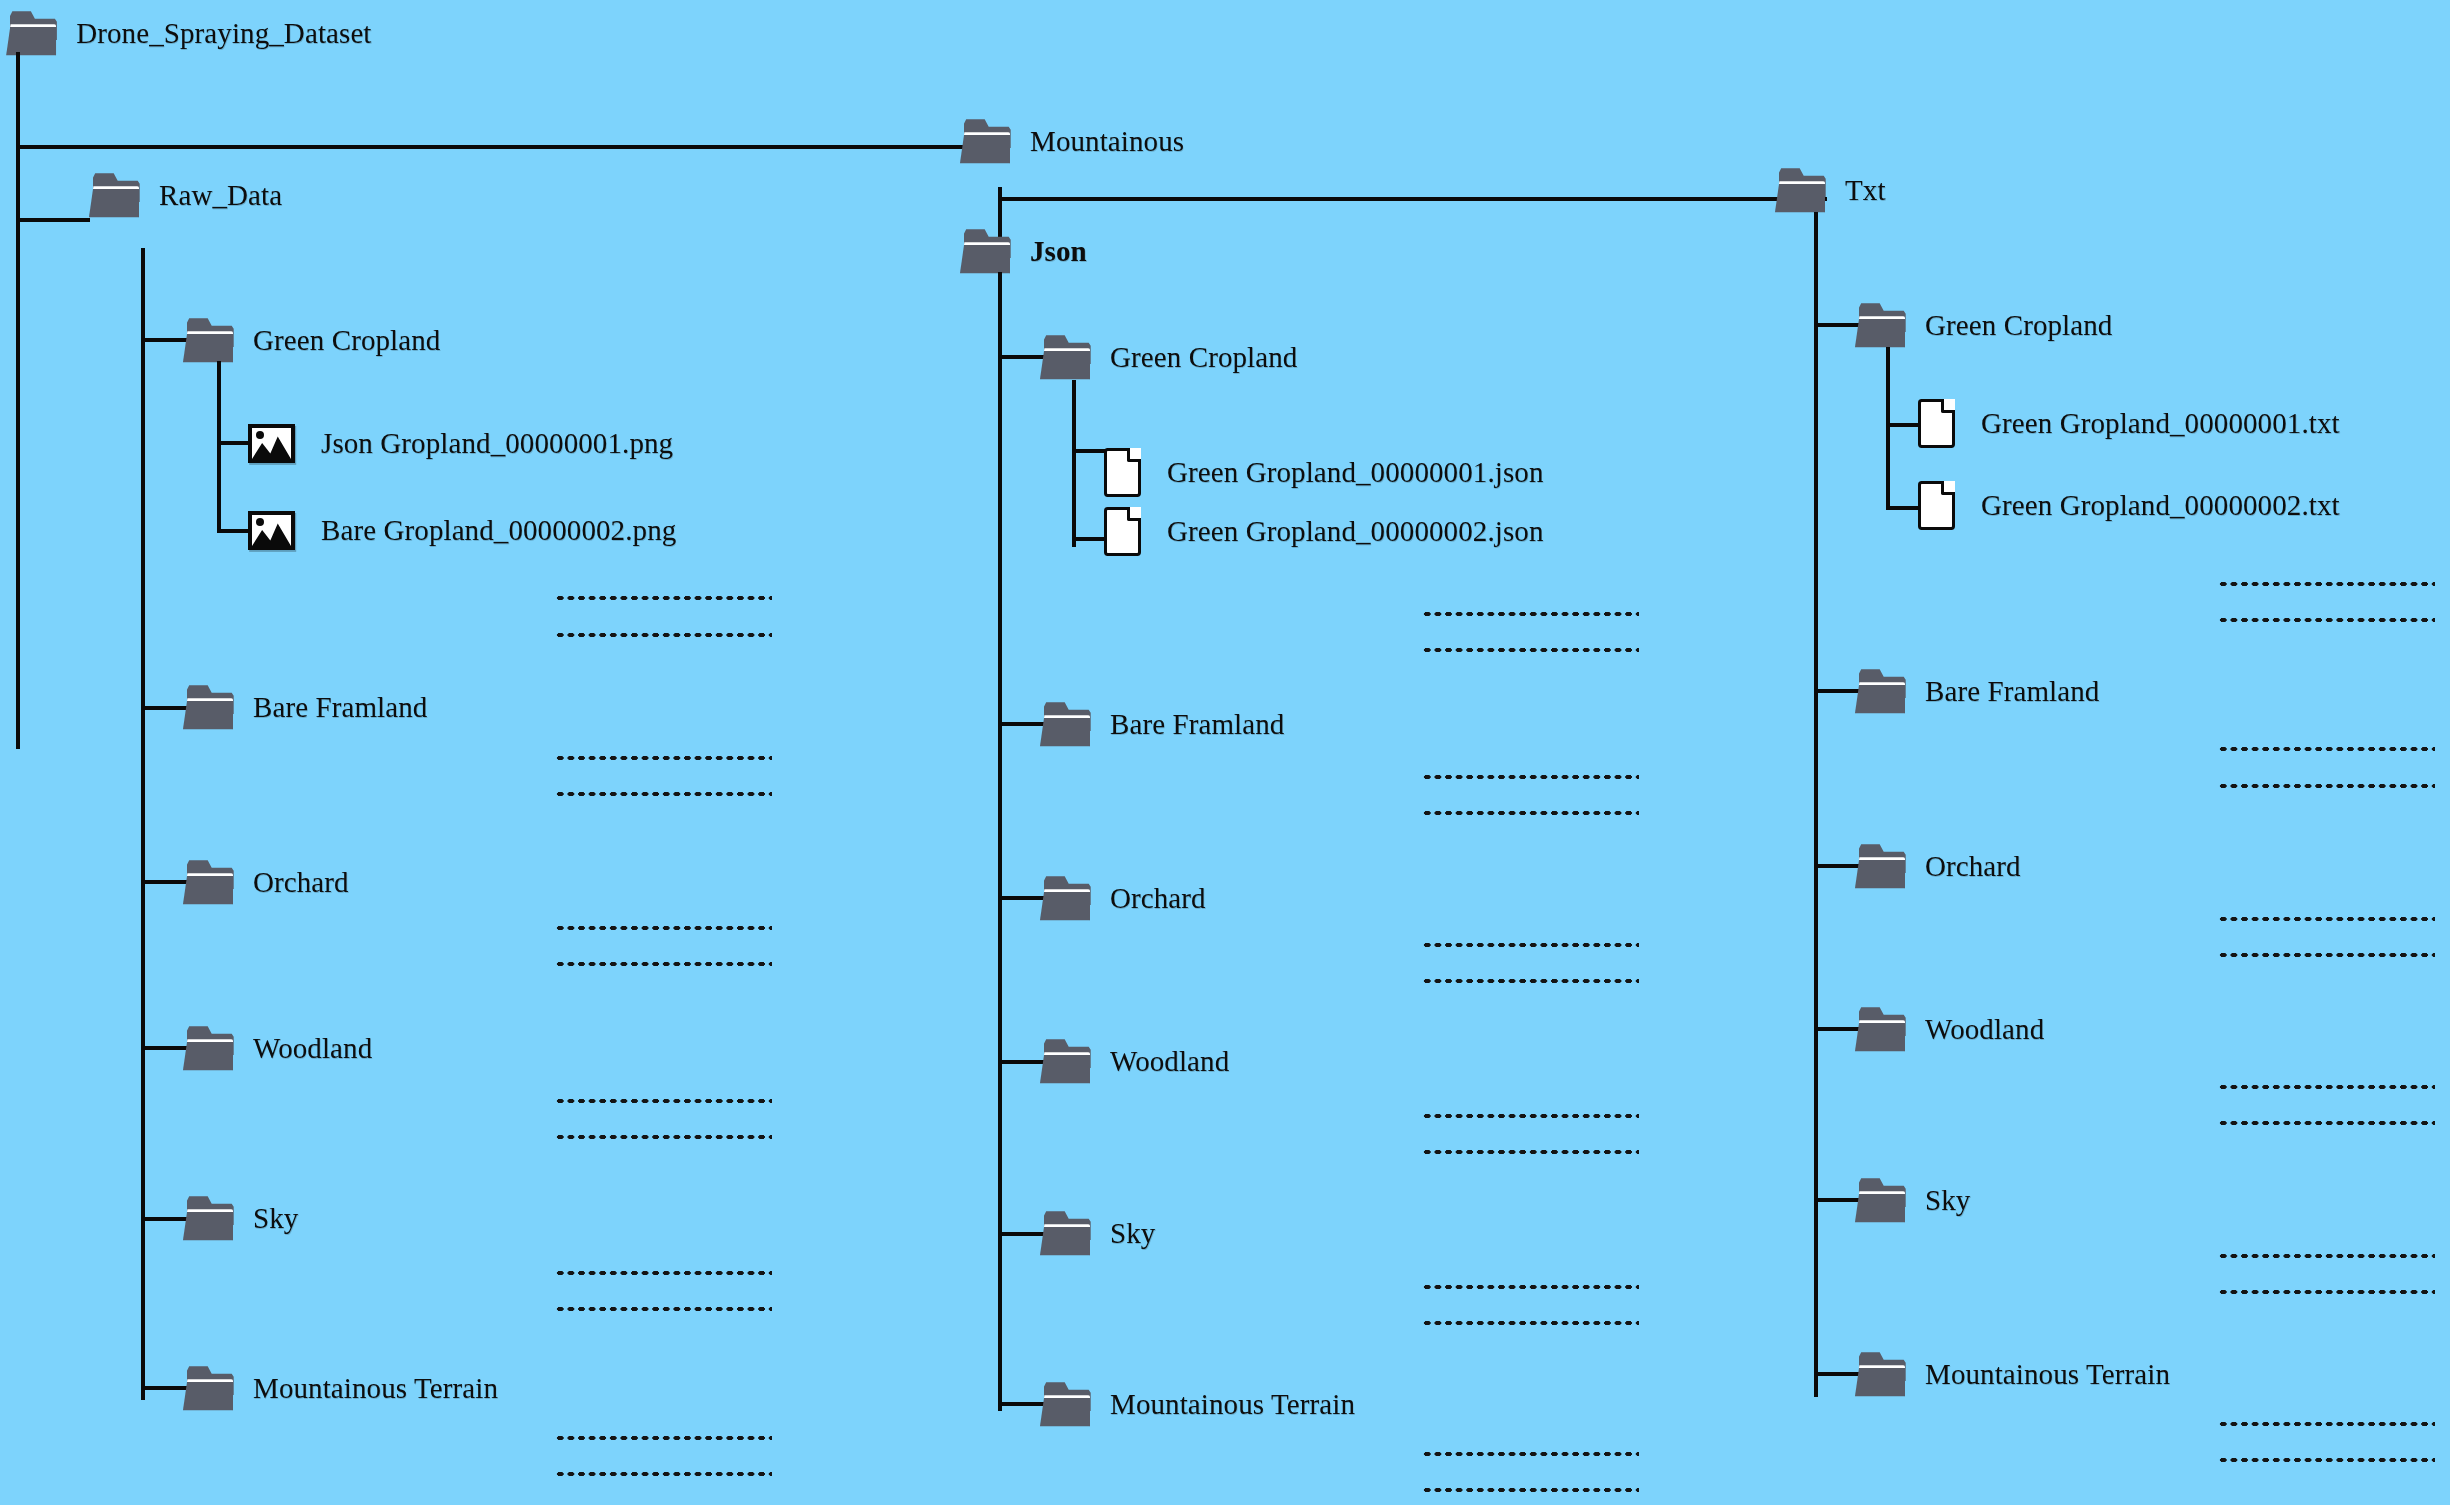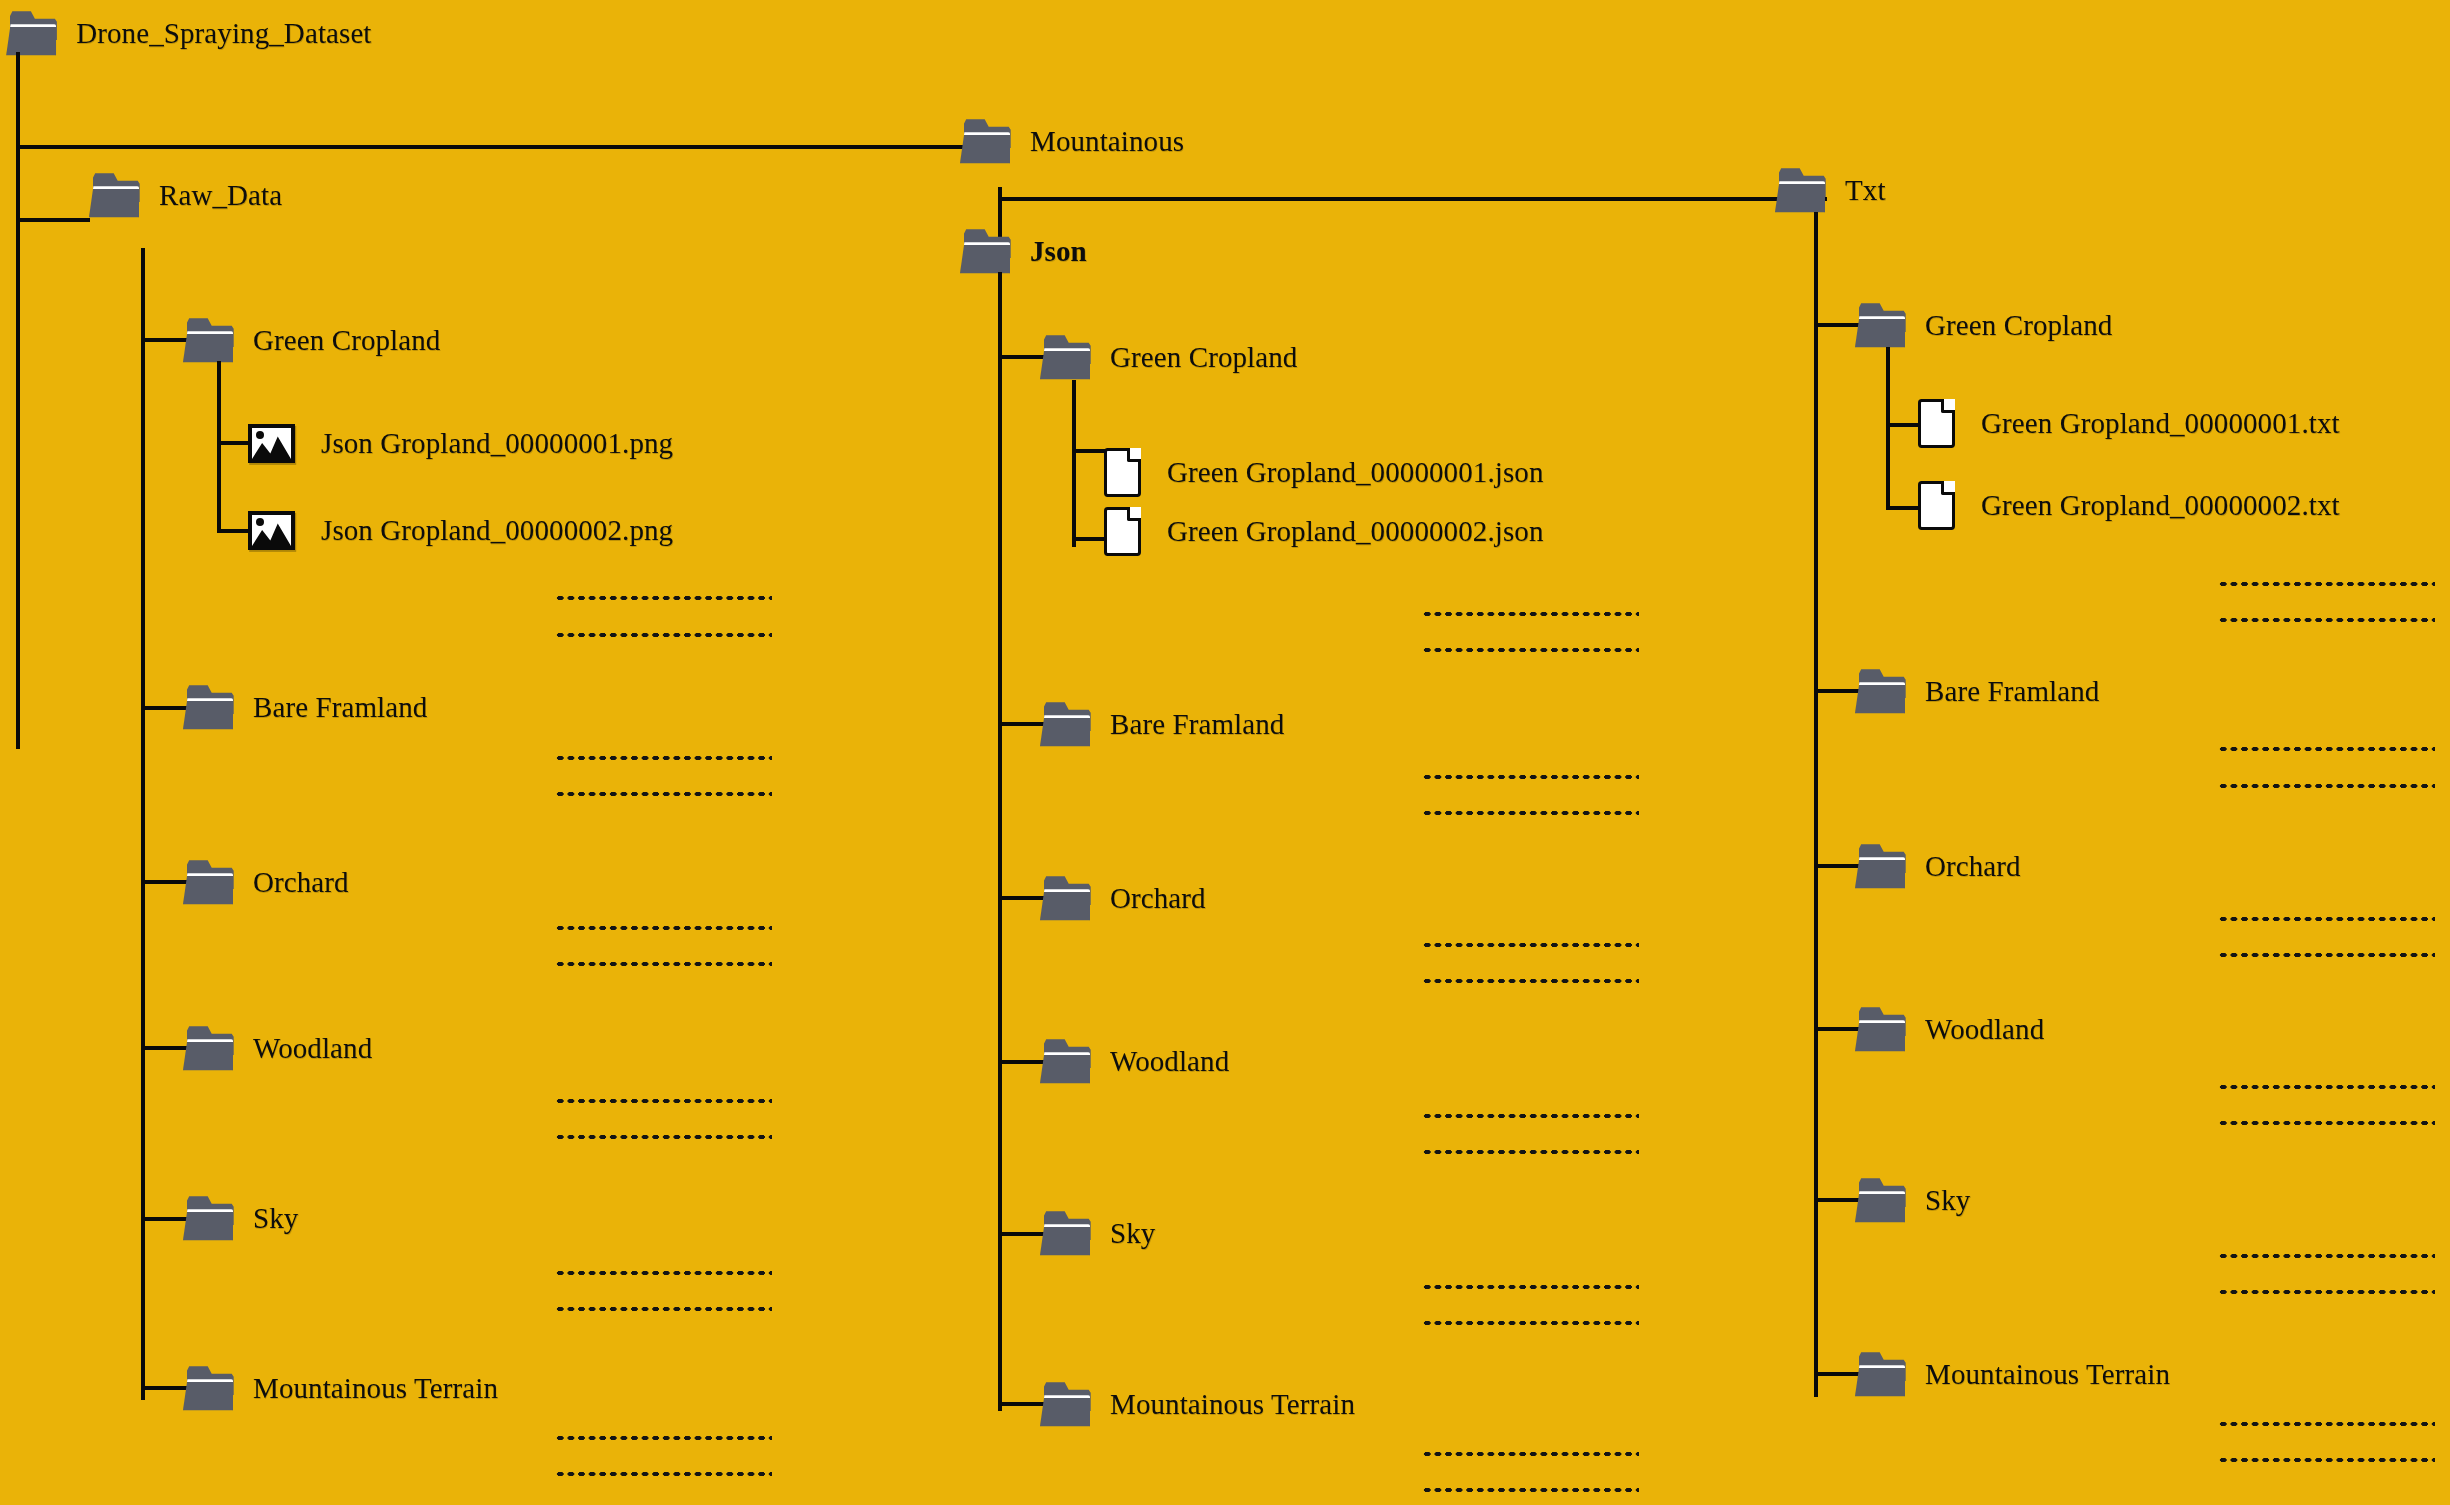--- a/index.html
+++ b/index.html
@@ -9,21 +9,21 @@
     background: #ffffff;
   }
   body {
     font-family: "Liberation Serif", "DejaVu Serif", serif;
     color: #0b0b0b;
   }
   #canvas {
     position: relative;
     width: 2450px;
     height: 1505px;
-    background: #eab308;
+    background: #7dd3fc;
     overflow: hidden;
   }
 
   
   .node {
     position: absolute;
     display: flex;
     align-items: center;
     white-space: nowrap;
   }
@@ -192,21 +192,21 @@
       <span class="ii-sun"></span>
         <span class="ii-peaks"></span>
     </span>
     <span class="node-label label-gap-lg">Json Gropland_00000001.png</span>
   </div>
   <div class="node" style="left:248px; top:511px;">
     <span class="img-icon">
       <span class="ii-sun"></span>
         <span class="ii-peaks"></span>
     </span>
-    <span class="node-label label-gap-lg">Json Gropland_00000002.png</span>
+    <span class="node-label label-gap-lg">Bare Gropland_00000002.png</span>
   </div>
 
   <div class="dots" style="left:555px; top:594px; width:217px;"></div>
   <div class="dots" style="left:555px; top:631px; width:217px;"></div>
 
   <div class="hline" style="left:141px; top:706px; width:50px;"></div>
   <div class="node" style="left:183px; top:684px;">
     <span class="folder-icon">
       <span class="fi-back"></span>
         <span class="fi-front"></span>

